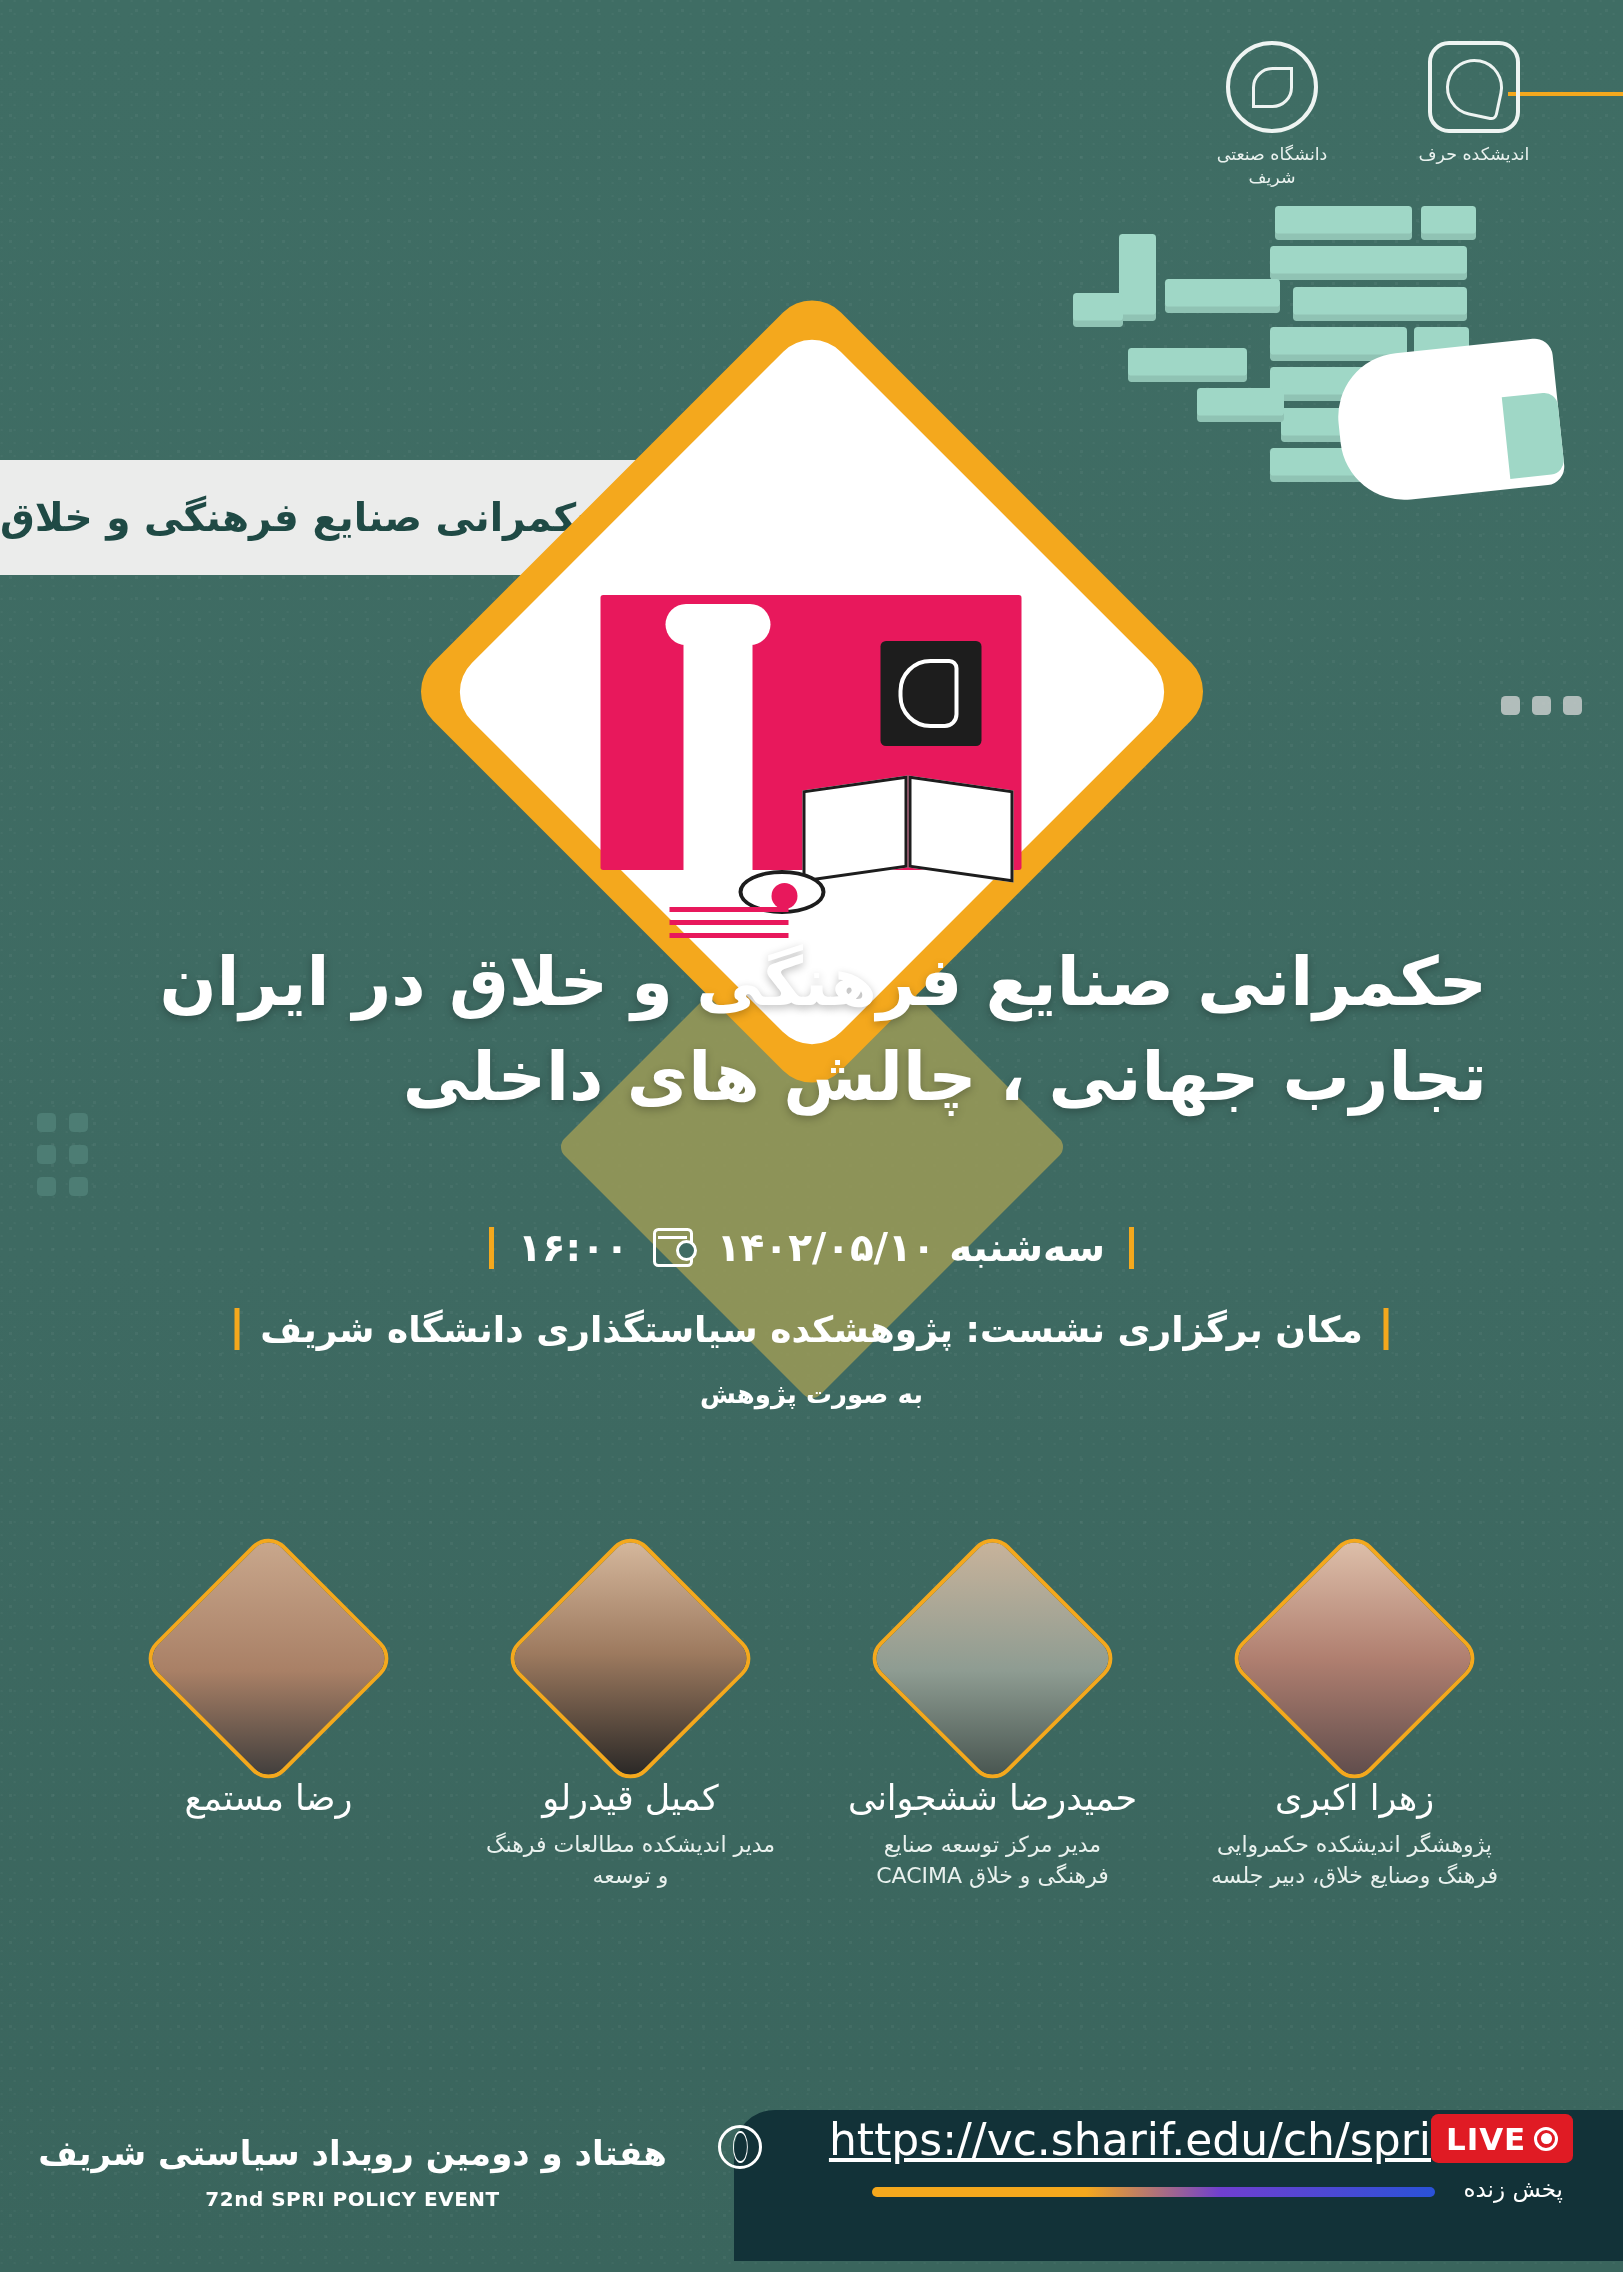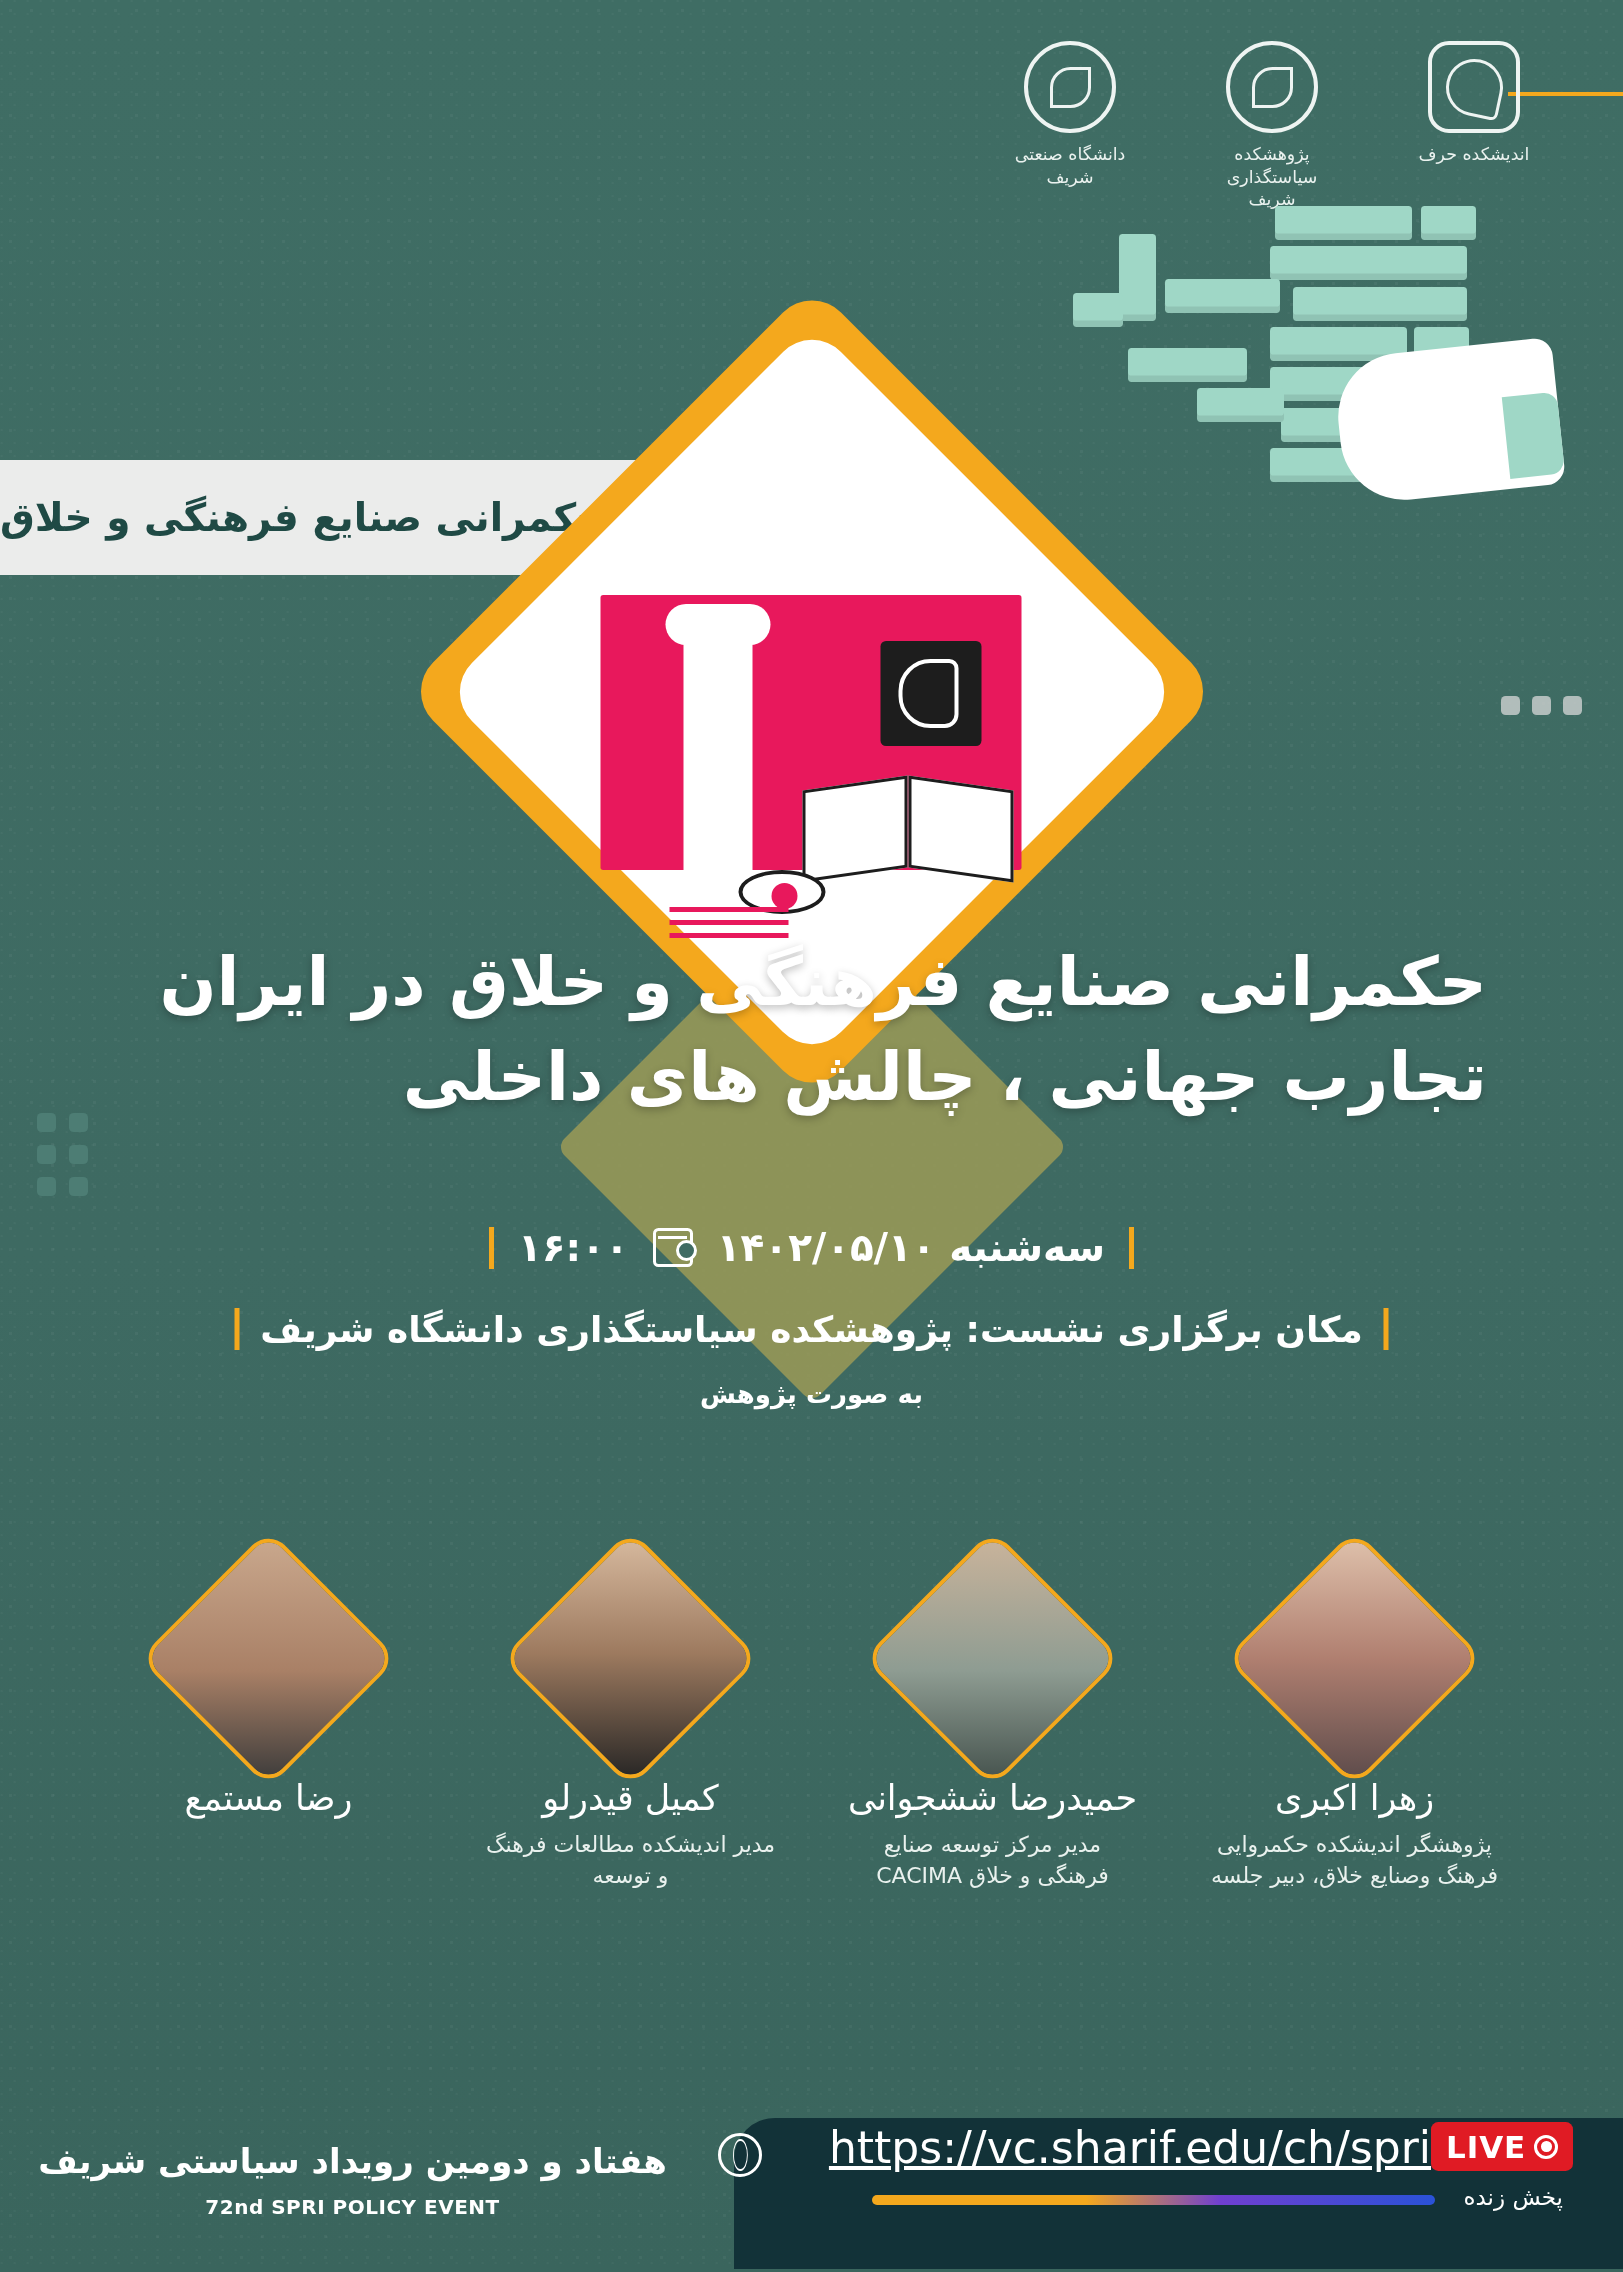--- a/index.html
+++ b/index.html
@@ -232,21 +232,21 @@
   .sp .name { color: #fff; font-size: 35px; font-weight: normal; margin-bottom: 11px; }
   .sp .role { color: #e9f1ee; font-size: 22px; line-height: 1.45; direction: rtl; }
 
   
   .ph { background: linear-gradient(180deg,#caa98e 0%,#a98066 55%,#3a3a3a 100%); }
   .ph.b { background: linear-gradient(180deg,#d8bba0 0%,#9d7a5f 48%,#232323 100%); }
   .ph.c { background: linear-gradient(180deg,#cbb49b 0%,#8e9c92 55%,#44514c 100%); }
   .ph.d { background: linear-gradient(180deg,#e0c3ad 0%,#b07f70 50%,#5b4a4a 100%); }
 
   
-  .footer { position: absolute; left: 0; bottom: 4px; width: 1623px; height: 215px; }
+  .footer { position: absolute; left: 0; bottom: 12px; width: 1623px; height: 215px; }
   .footer .dark {
     position: absolute; right: 0; bottom: 0; width: 889px; height: 151px;
     background: #123238;
     border-radius: 41px 0 0 0;
   }
   .footer-left {
     position: absolute; left: 0; bottom: 50px; width: 705px; text-align: center; direction: rtl;
   }
   .footer-left .fa { color: #fff; font-size: 34px; font-weight: bold; margin-bottom: 13.7px;}
   .footer-left .en { color: #fff; font-size: 20px; font-weight: bold; letter-spacing: 0.5px; direction: ltr;}
@@ -283,26 +283,20 @@
 
   <div class="topline"></div>
 
 
   <div class="unis">
     <div class="uni">
       <div class="seal sq">
           <div class="inner blob"></div>
         </div>
       <div class="cname">اندیشکده حرف</div>
-    </div>
-    <div class="uni">
-      <div class="seal">
-          <div class="leaf"></div>
-        </div>
-      <div class="cname">پژوهشکده سیاستگذاری شریف</div>
     </div>
     <div class="uni">
       <div class="seal">
           <div class="leaf"></div>
         </div>
       <div class="cname">دانشگاه صنعتی شریف</div>
     </div>
   </div>
 
   <div class="blocks">

